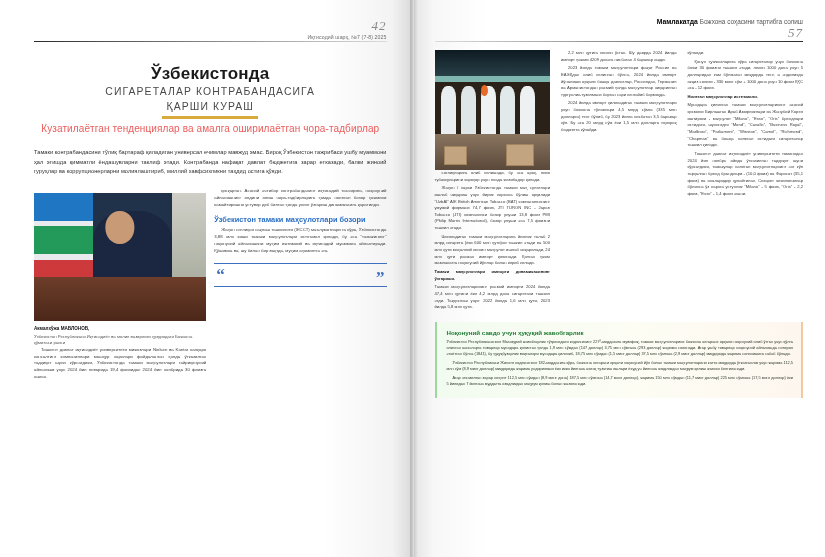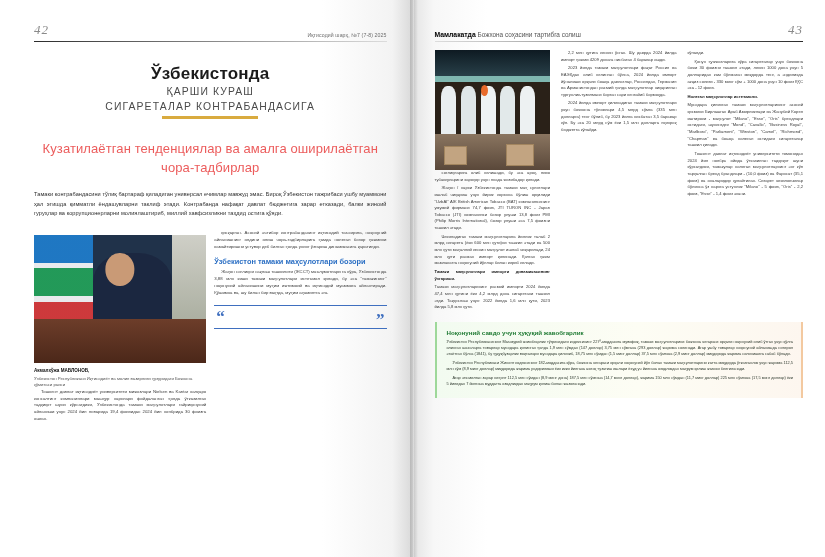--- a/index.html
+++ b/index.html
@@ -33,20 +33,21 @@
   
   .spine {
     position:absolute; left:410px; top:0; width:8px; height:557px;
     background:linear-gradient(to right, rgba(0,0,0,0.16), rgba(0,0,0,0.04) 45%, rgba(0,0,0,0.10) 55%, rgba(0,0,0,0.0));
     pointer-events:none; z-index:40;
   }
   
   .runhead {
     display:flex; align-items:flex-end; justify-content:space-between;
     height:20px;
+    flex-direction:column;
   }
   .runhead .folio {
     font-family:"Liberation Serif", serif;
     font-size:13px; color:#8a8a8a; font-style:italic; letter-spacing:1px;
   }
   .runhead .rh-text { font-size:5.2px; color:#6d6d6d; letter-spacing:0.1px; }
   .rule {
     height:1px; width:100%;
     background:linear-gradient(to right,#2b2b2b,#9a9a9a 60%,#dcdcdc);
     margin-top:3px;
@@ -62,21 +63,21 @@
     font-size:17px; font-weight:bold; color:#1b1b1b; letter-spacing:0.2px;
   }
   .t-sub {
     font-size:10.4px; color:#4a4a4a; letter-spacing:1.1px; line-height:1.22;
     margin-top:2px; font-weight:300;
   }
   .t-underline {
     width:96px; height:2.6px; background:#d9ab3f; margin:3px auto 0;
   }
   .t-red {
-    margin-top:20px; font-size:13px; color:#ec5c5c; line-height:1.5;
+    margin-top:2px; font-size:10px; color:#ec5c5c; line-height:1.5;
     letter-spacing:0.1px;
   }
   
   .lede {
     margin-top:12px; font-size:5.6px; line-height:1.72; color:#2e2e2e;
     text-align:justify; letter-spacing:0.05px;
   }
   .cols2 { display:flex; gap:8px; margin-top:11px; }
   .col { flex:1; }
   .bodytext {
@@ -202,22 +203,22 @@
   <div class="page left">
 
     <div class="runhead">
       <span class="folio">42</span>
       <span class="rh-text">Иқтисодий шарҳ, №7 (7-8) 2025</span>
     </div>
     <div class="rule"></div>
 
     <div class="title-block">
       <div class="t-main">Ўзбекистонда</div>
+      <div class="t-sub">СИГАРЕТАЛАР КОНТРАБАНДАСИГА</div>
       <div class="t-sub">ҚАРШИ КУРАШ</div>
-      <div class="t-sub">СИГАРЕТАЛАР КОНТРАБАНДАСИГА</div>
       <div class="t-underline"></div>
       <div class="t-red">Кузатилаётган тенденциялар ва амалга оширилаётган чора-тадбирлар</div>
     </div>
 
     <div class="lede">Тамаки контрабандасини тўлиқ бартараф қиладиган универсал ечимлар мавжуд эмас. Бироқ Ўзбекистон тажрибаси ушбу муаммони ҳал этишда қимматли ёндашувларни таклиф этади. Контрабанда нафақат давлат бюджетига зарар етказади, балки жиноий гуруҳлар ва коррупционерларни молиялаштириб, миллий хавфсизликни таҳдид остига қўяди.</div>
 
     <div class="cols2">
 
       <div class="col">
         <div class="photo portrait">
@@ -253,21 +254,21 @@
     </div>
   </div>
 
   <div class="page right">
 
     <div class="runhead">
       <span class="rh-right">
         <b>Мамлакатда</b>
         <span>Божхона соҳасини тартибга солиш</span>
       </span>
-      <span class="folio">43</span>
+      <span class="folio">57</span>
     </div>
     <div class="rule"></div>
 
     <div class="r-cols">
 
       <div class="r-col">
         <div class="photo-f">
           <div class="pf-ceil"></div>
           <div class="pf-beam"></div>
           <div class="pf-w1"></div>

